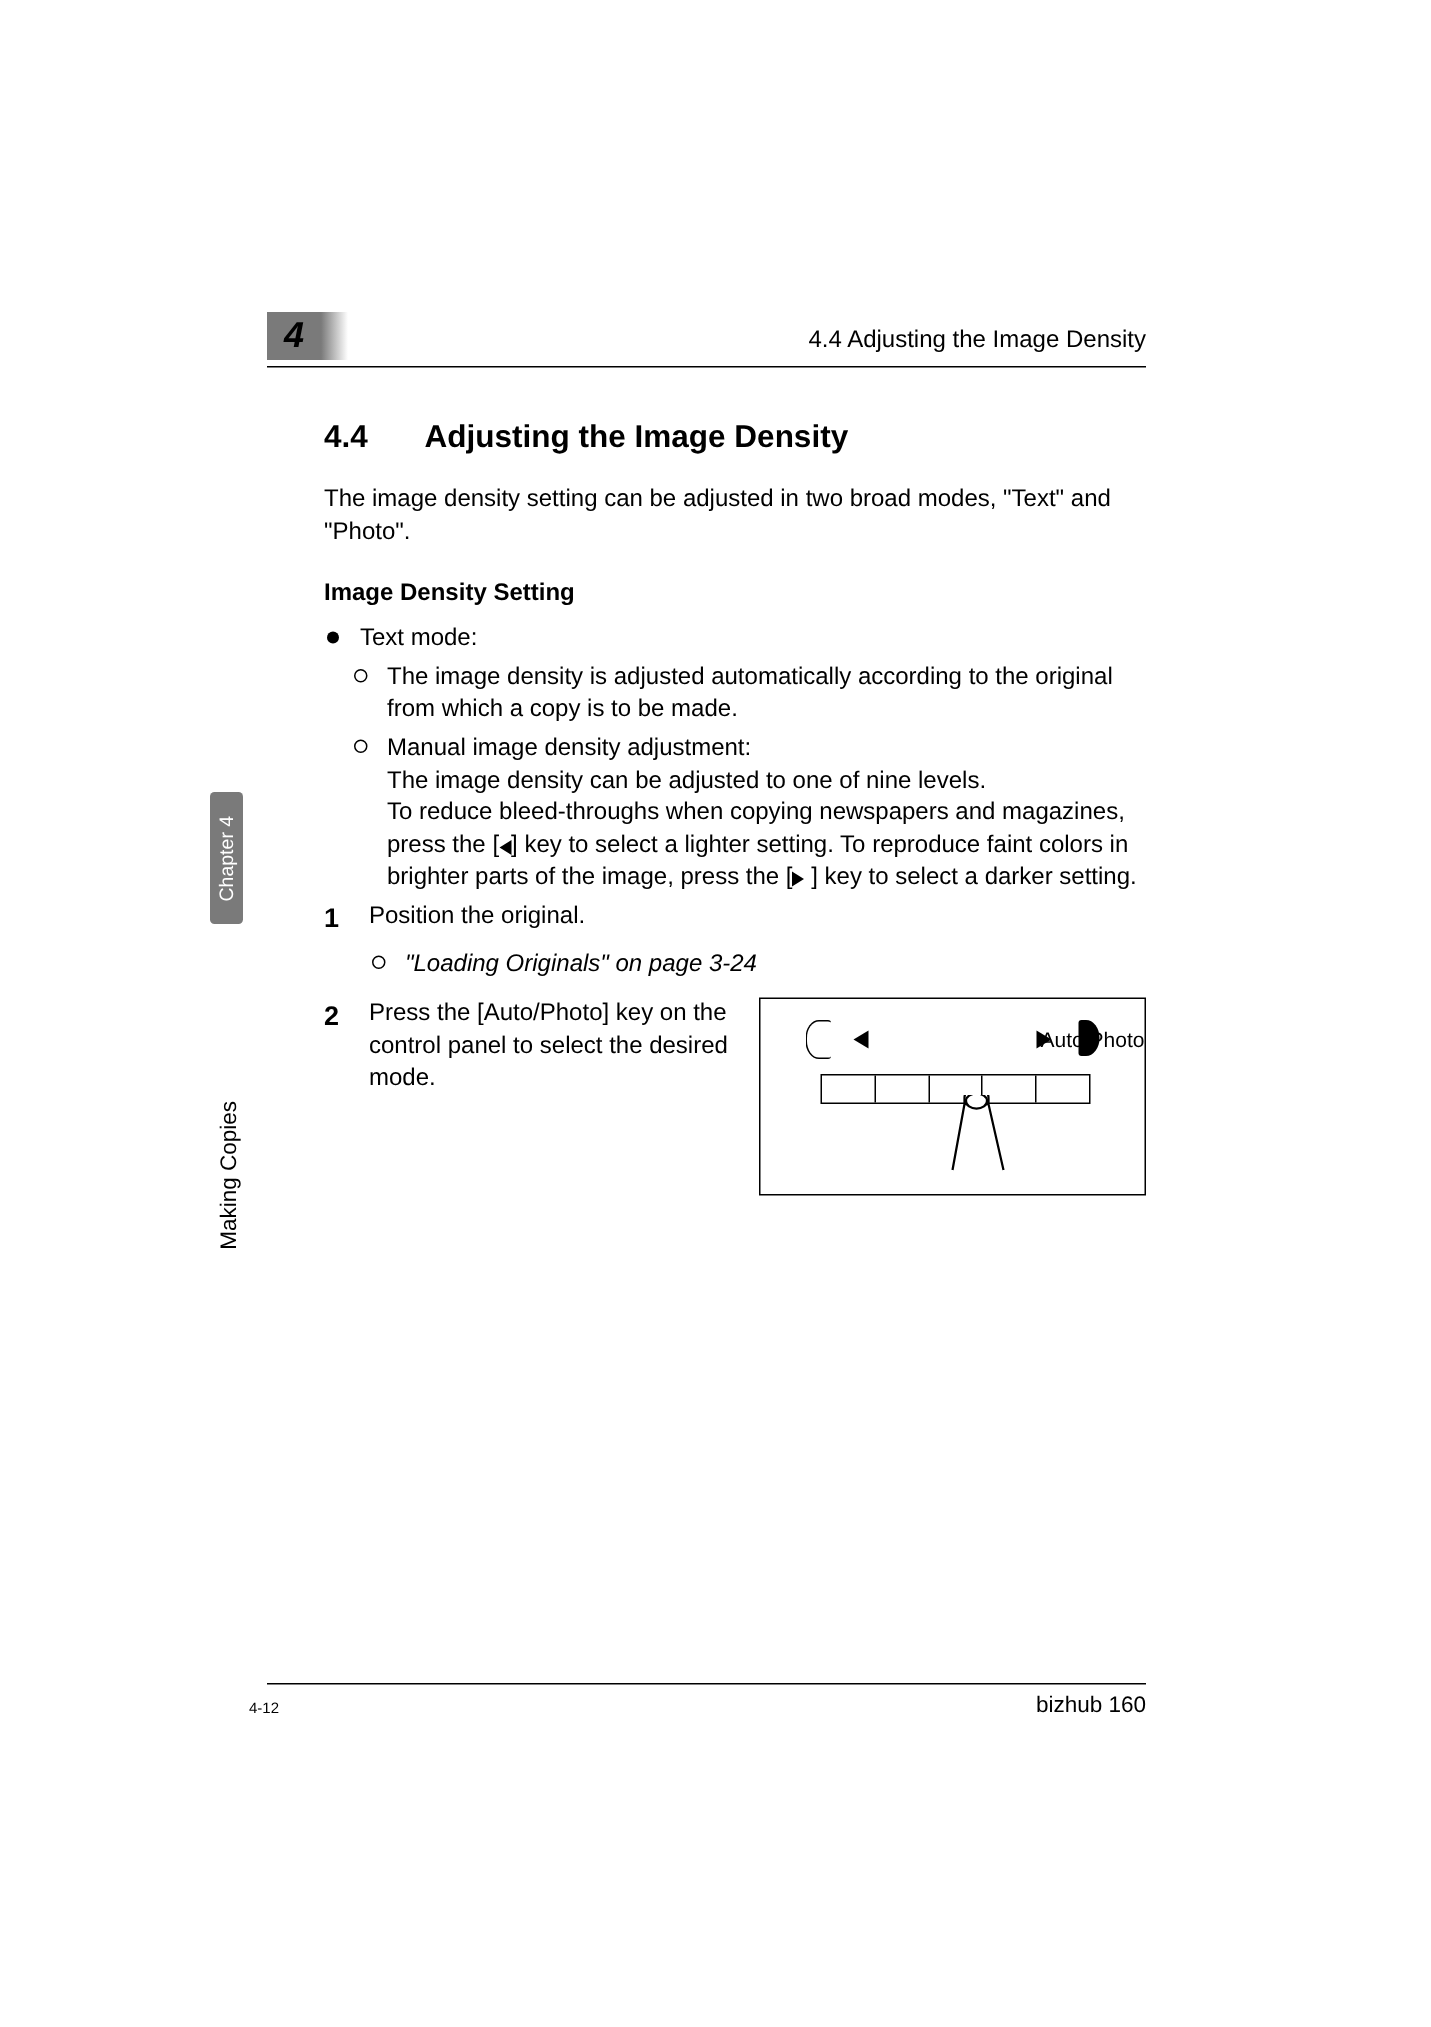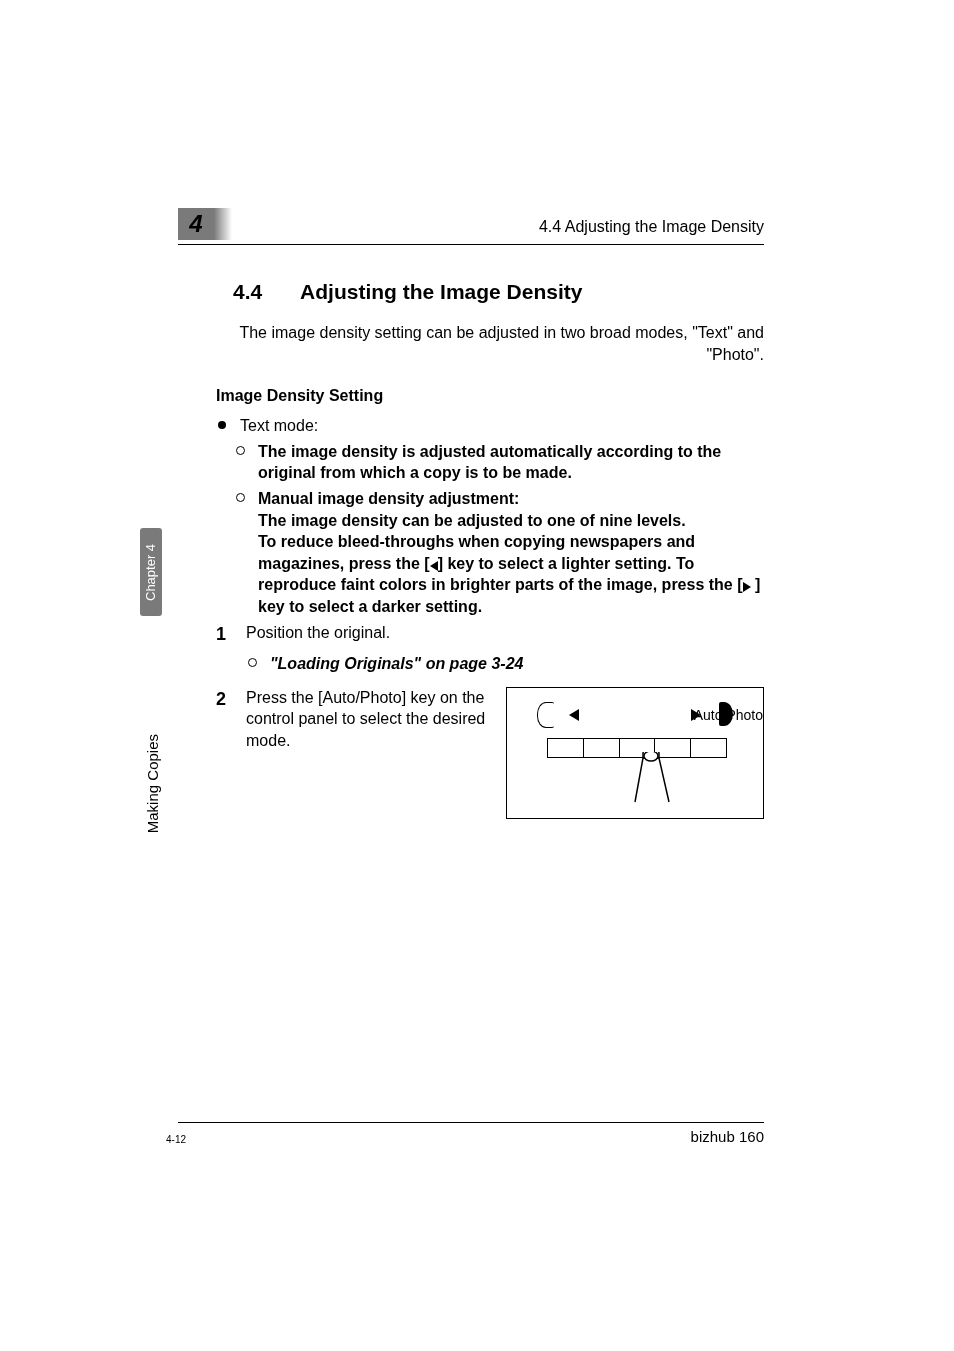--- a/index.html
+++ b/index.html
@@ -62,25 +62,24 @@
     position: absolute;
     top: 280px;
     left: 216px;
     right: 190px;
   }
   h1.section-title {
     font-size: 21px;
     font-weight: bold;
     margin: 0 0 18px 0;
   }
-  h1.section-title .secnum { display: inline-block; width: 62px; margin-left: 17px; }
+  h1.section-title .secnum { display: inline-block; width: 62px; }
   p.intro {
     margin: 0 0 22px 0;
     line-height: 1.35;
-    text-align: right;
   }
   .subhead {
     font-weight: bold;
     margin: 0 0 10px 0;
   }
   .bullet-item {
     position: relative;
     padding-left: 24px;
     margin: 0 0 4px 0;
     line-height: 1.35;
@@ -93,21 +92,20 @@
     width: 8px;
     height: 8px;
     background: #000;
     border-radius: 50%;
   }
   .circle-item {
     position: relative;
     padding-left: 24px;
     margin: 0 0 4px 18px;
     line-height: 1.35;
-    font-weight: bold;
   }
   .circle-item::before {
     content: "";
     position: absolute;
     left: 2px;
     top: 5px;
     width: 7px;
     height: 7px;
     border: 1.2px solid #000;
     border-radius: 50%;

